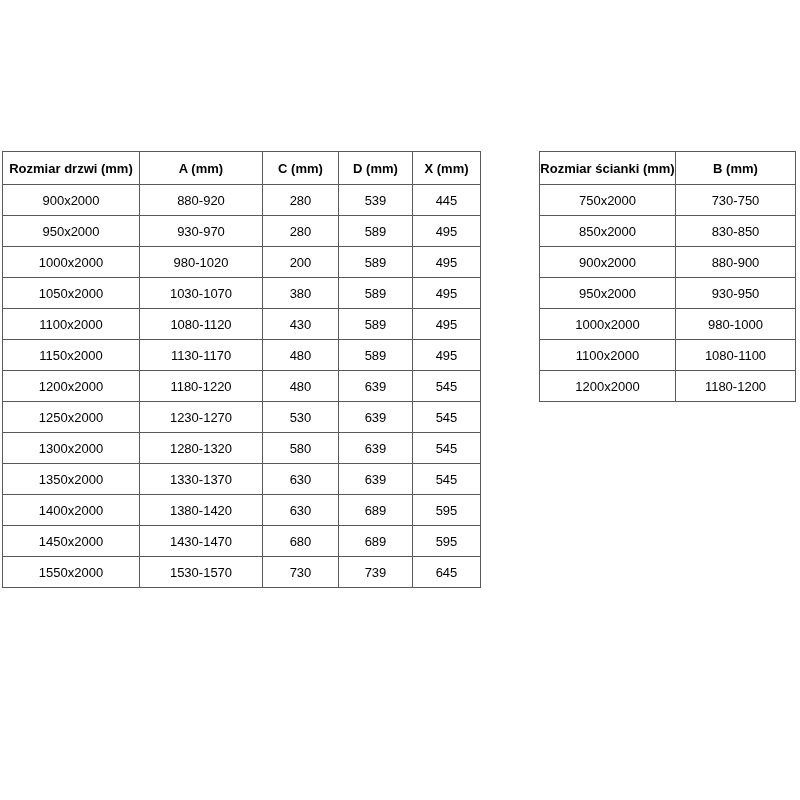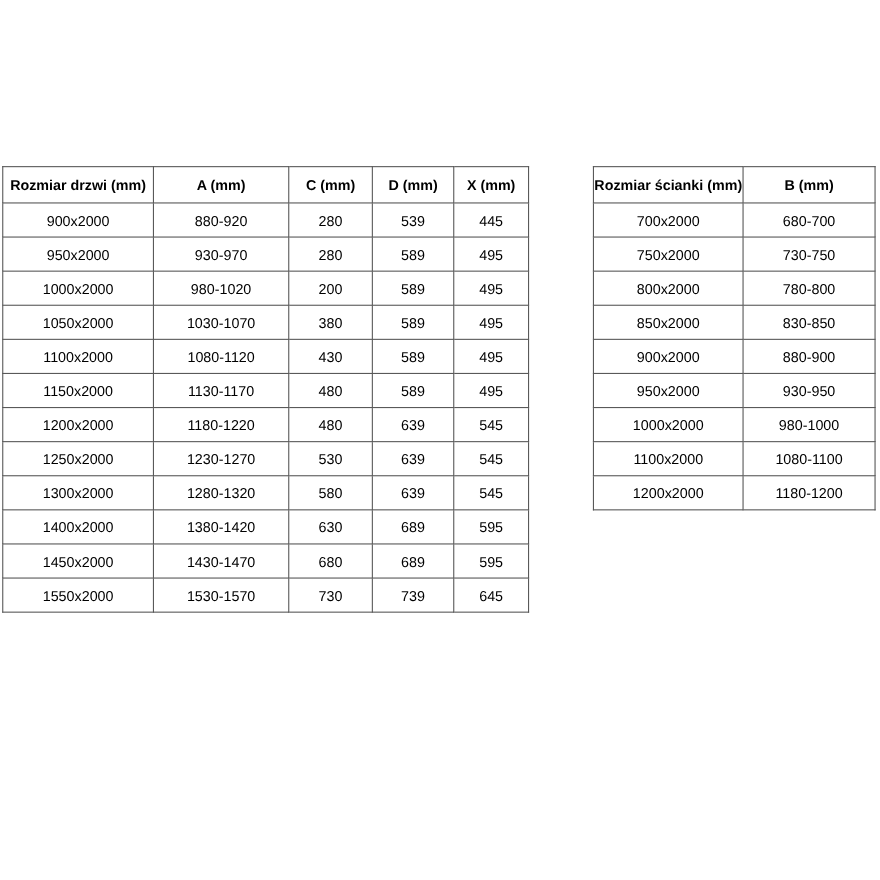--- a/index.html
+++ b/index.html
@@ -138,20 +138,27 @@
           <td>545</td>
         </tr>
         <tr>
           <td>1300x2000</td>
           <td>1280-1320</td>
           <td>580</td>
           <td>639</td>
           <td>545</td>
         </tr>
         <tr>
+          <td>1350x2000</td>
+          <td>1330-1370</td>
+          <td>630</td>
+          <td>639</td>
+          <td>545</td>
+        </tr>
+        <tr>
           <td>1400x2000</td>
           <td>1380-1420</td>
           <td>630</td>
           <td>689</td>
           <td>595</td>
         </tr>
         <tr>
           <td>1450x2000</td>
           <td>1430-1470</td>
           <td>680</td>
@@ -174,32 +181,24 @@
       <col style="width:120px">
     </colgroup>
     <thead>
       <tr>
           <th>Rozmiar ścianki (mm)</th>
           <th>B (mm)</th>
         </tr>
     </thead>
     <tbody>
         <tr>
-          <td>700x2000</td>
-          <td>680-700</td>
-        </tr>
-        <tr>
           <td>750x2000</td>
           <td>730-750</td>
         </tr>
         <tr>
-          <td>800x2000</td>
-          <td>780-800</td>
-        </tr>
-        <tr>
           <td>850x2000</td>
           <td>830-850</td>
         </tr>
         <tr>
           <td>900x2000</td>
           <td>880-900</td>
         </tr>
         <tr>
           <td>950x2000</td>
           <td>930-950</td>

